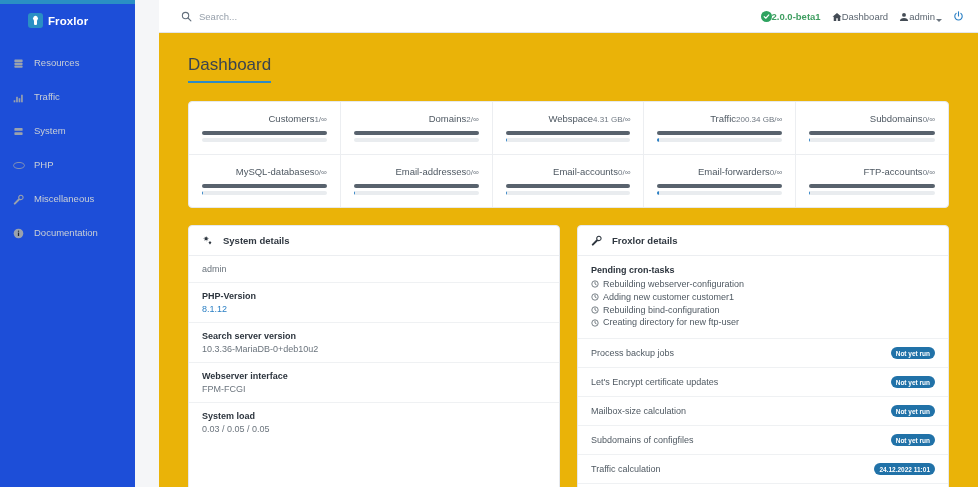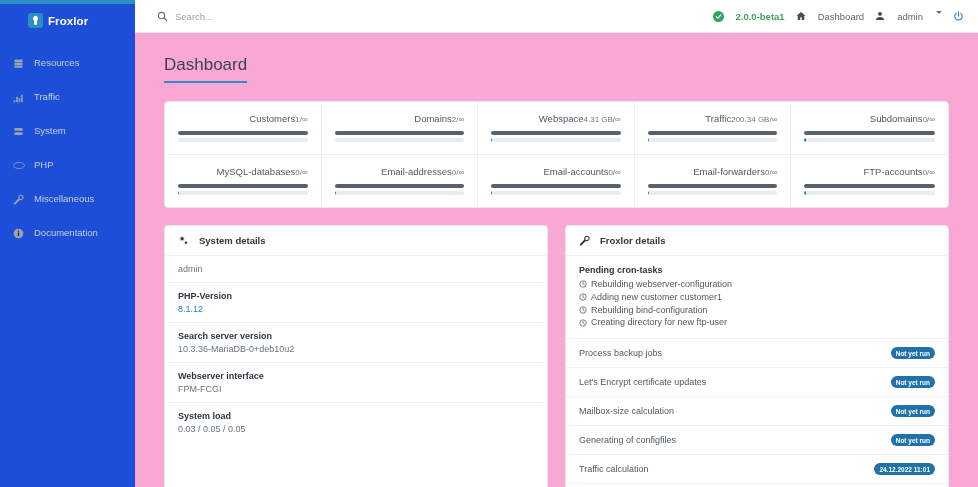--- a/index.html
+++ b/index.html
@@ -79,22 +79,23 @@
     font-size: 9.5px;
     margin-left: 9px;
     white-space: nowrap;
   }
 
   
   #main {
     flex: 1 1 auto;
     height: 487px;
     display: flex; flex-direction: column;
-    background: #f9a8d4;
+    background: #eab308;
     overflow: hidden;
+    margin-left: 24px;
   }
 
   
   #topbar {
     height: 33px; flex: 0 0 33px;
     background: #ffffff;
     border-bottom: 1px solid #e3e6ea;
     display: flex; align-items: center;
     padding: 0 14px 0 22px;
     position: relative;
@@ -106,21 +107,21 @@
     font-family: "Liberation Sans", sans-serif;
     font-size: 9.5px;
     color: #3d4650;
     margin-left: 7px;
     width: 250px;
     background: transparent;
   }
   #search-input::placeholder { color: #97a0ab; }
   #topbar-right { display: flex; align-items: center; gap: 11px; }
   .tb-item {
-    display: flex; align-items: flex-start; gap: 12px;
+    display: flex; align-items: flex-end; gap: 0;
     font-size: 9.5px; color: #5c6670;
     cursor: pointer; white-space: nowrap;
   }
   #version-badge { color: #3f9e61; font-weight: bold; }
   #check-icon {
     width: 11px; height: 11px; border-radius: 50%;
     background: #2fa360;
     display: flex; align-items: center; justify-content: center;
     flex: 0 0 11px;
   }
@@ -596,21 +597,21 @@
         </div>
         <div class="job-row">
           <span class="job-label">Let's Encrypt certificate updates</span>
           <span class="badge">Not yet run</span>
         </div>
         <div class="job-row">
           <span class="job-label">Mailbox-size calculation</span>
           <span class="badge">Not yet run</span>
         </div>
         <div class="job-row">
-          <span class="job-label">Generating of configfiles</span>
+          <span class="job-label">Subdomains of configfiles</span>
           <span class="badge">Not yet run</span>
         </div>
         <div class="job-row">
           <span class="job-label">Traffic calculation</span>
           <span class="badge">24.12.2022 11:01</span>
         </div>
         <div class="job-row">
           
           
         </div>

